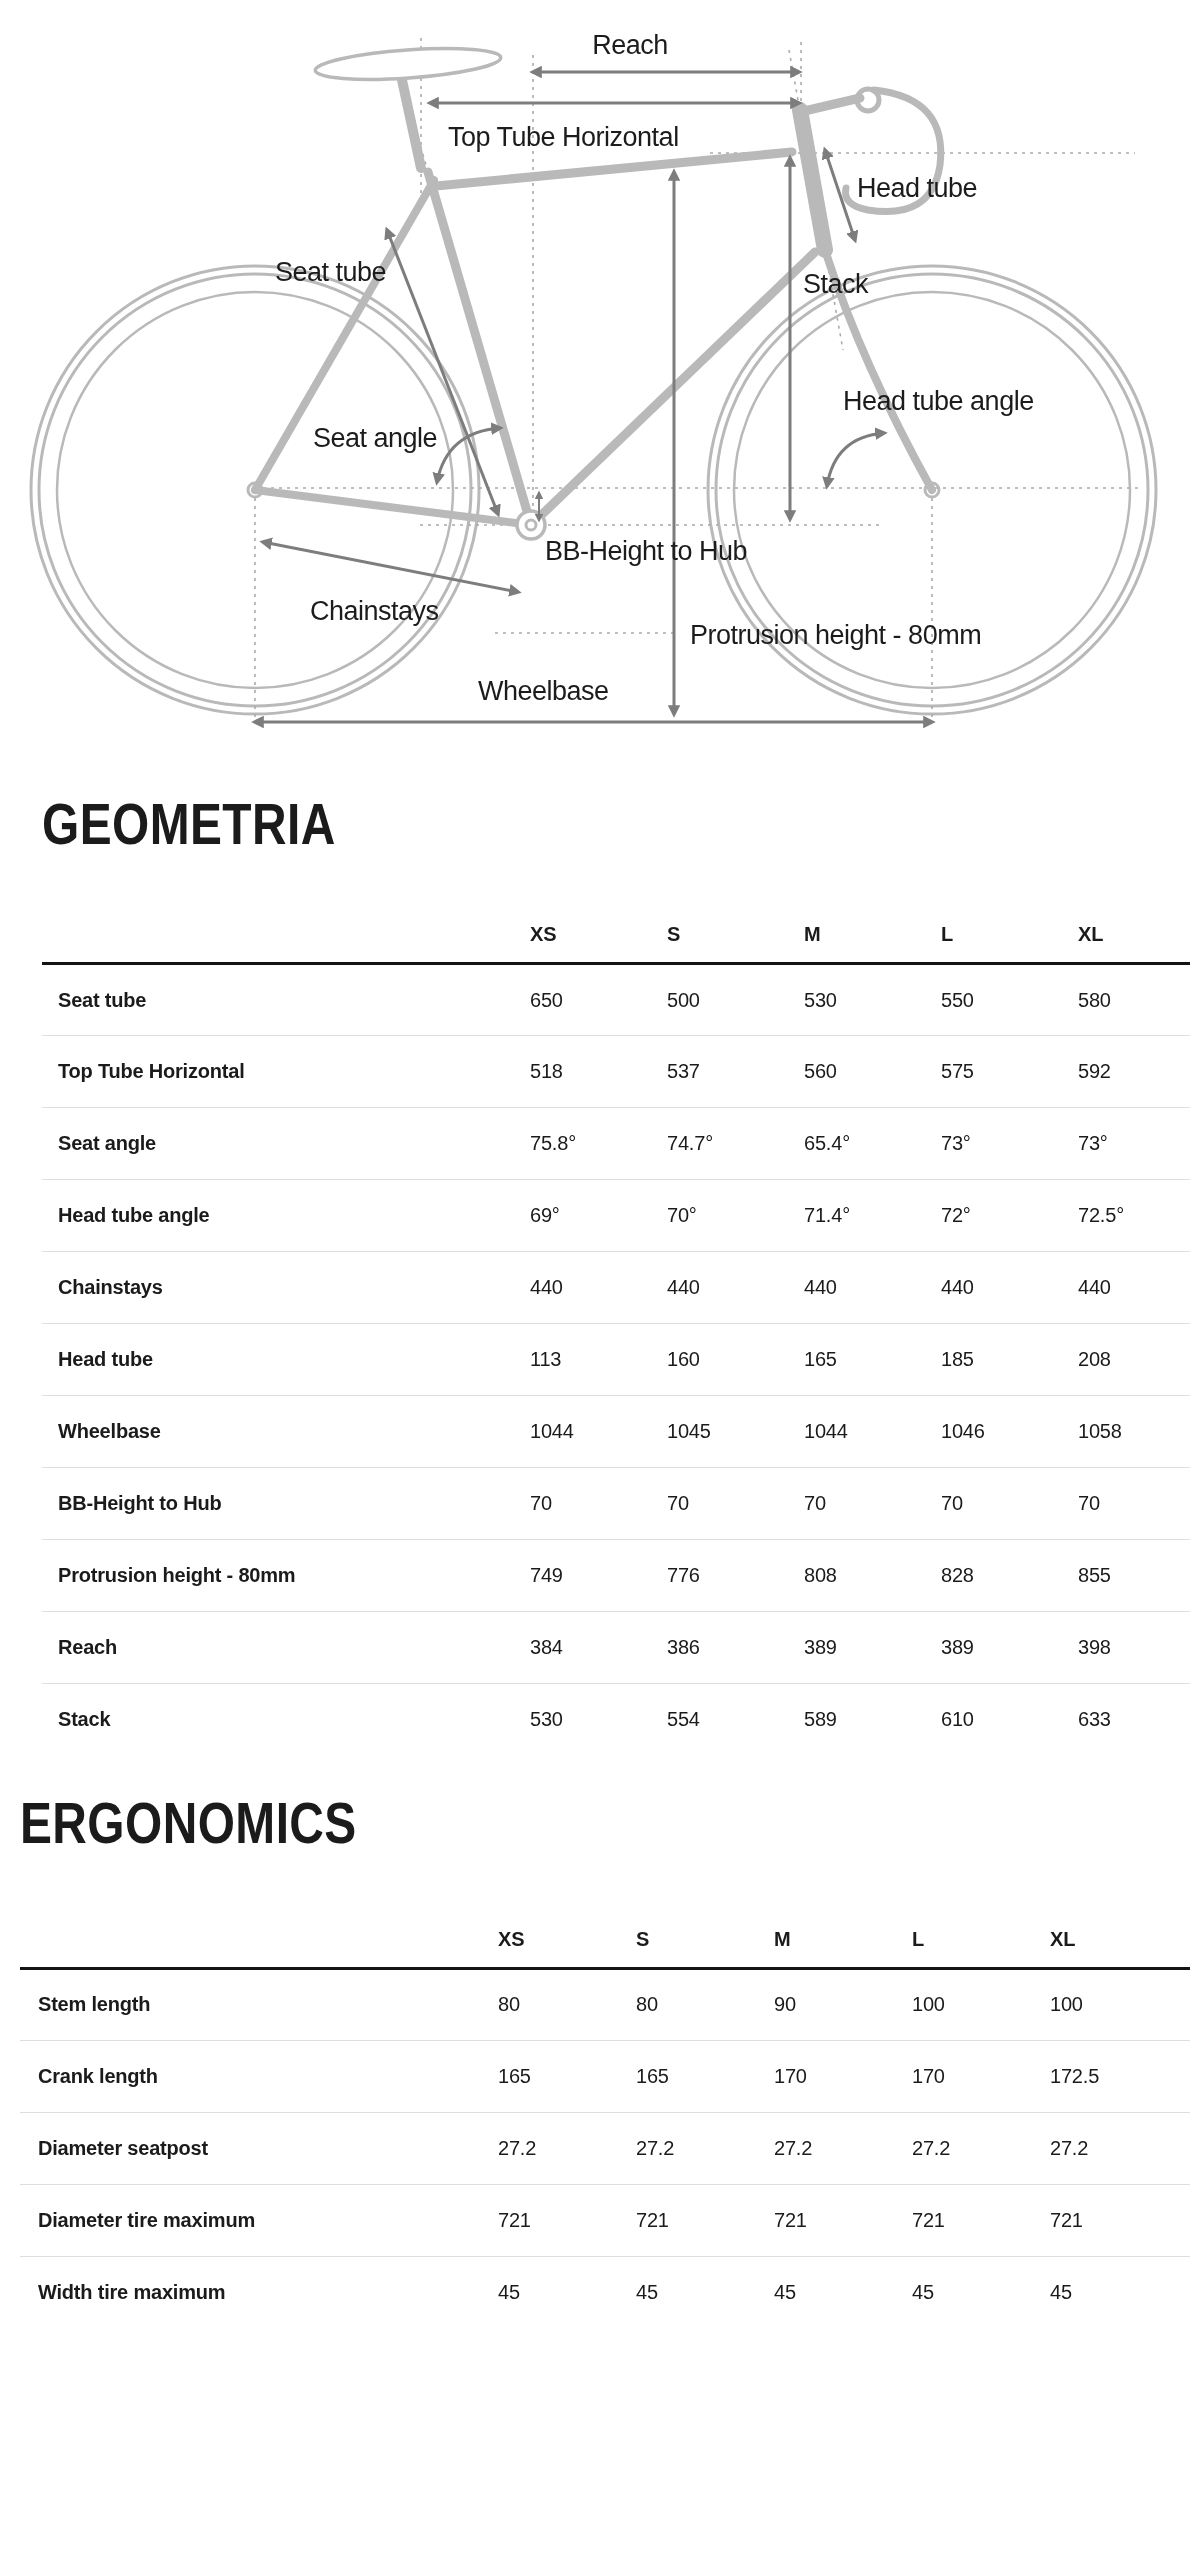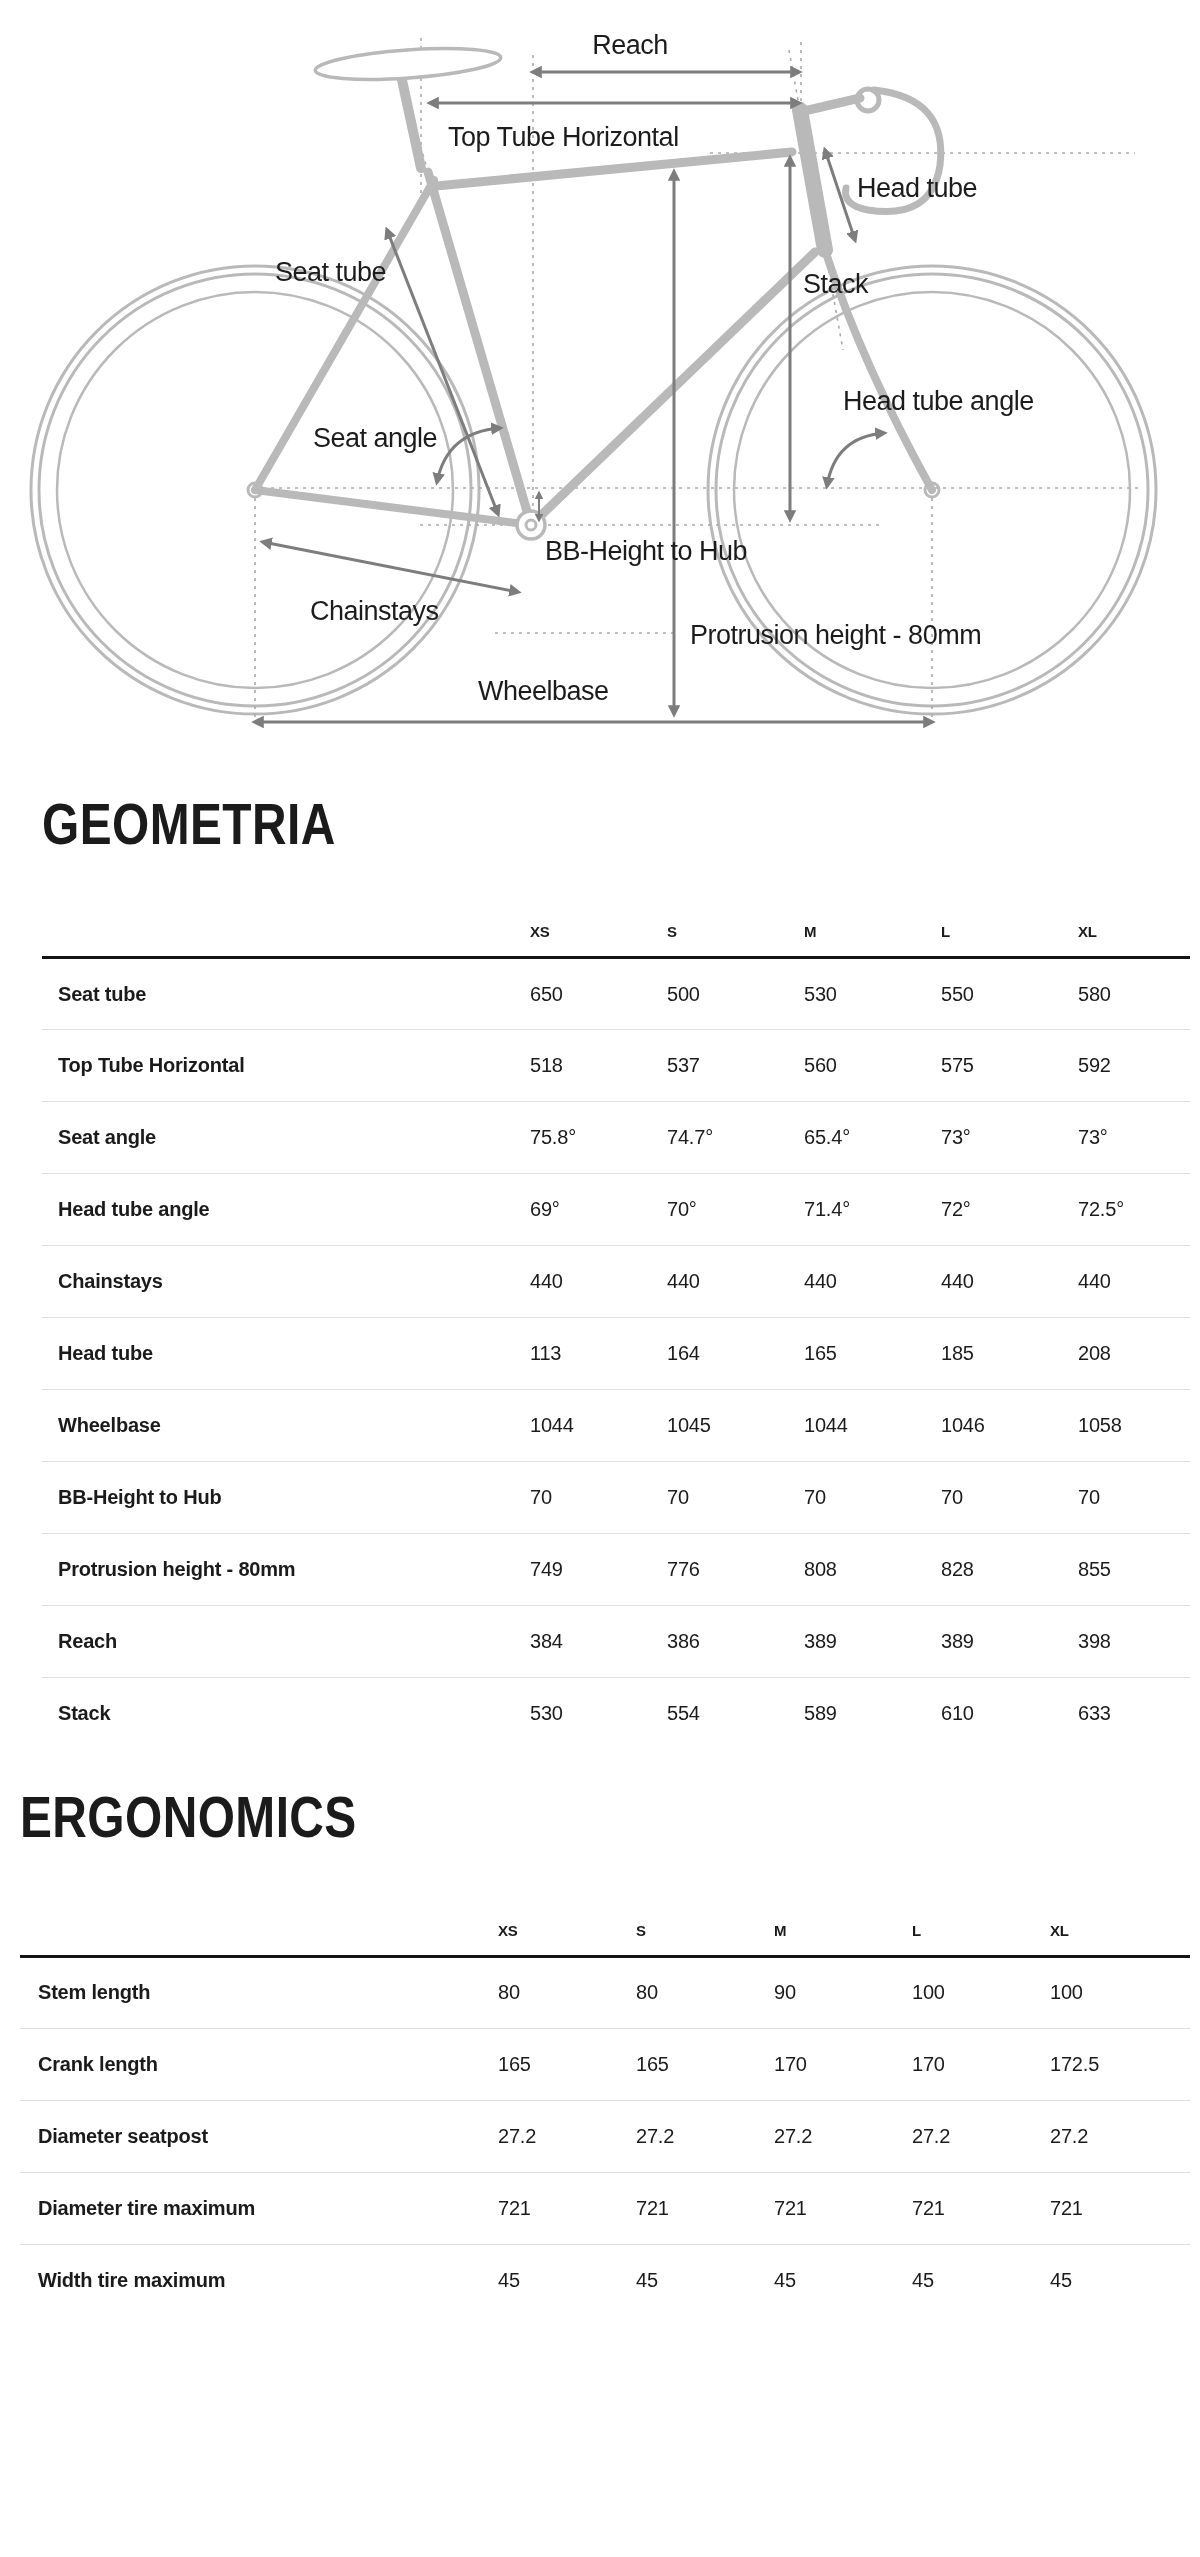--- a/index.html
+++ b/index.html
@@ -26,21 +26,21 @@
   .section-geo h2 { margin-left:42px; }
   .section-ergo { margin-top:44px; }
   .section-ergo h2 { margin-left:20px; }
 
   table { border-collapse:collapse; table-layout:fixed; }
   .section-geo table { width:1148px; margin:76px 0 0 42px; }
   .section-ergo table { width:1170px; margin:82px 0 0 20px; }
 
   thead tr { border-bottom:3px solid #141414; }
   thead th {
-    text-align:left; font-size:15px; font-weight:bold;
+    text-align:left; font-size:20px; font-weight:bold;
     padding:0 0 16px 0; letter-spacing:-0.2px;
   }
   tbody tr { height:72px; border-bottom:1px solid #dedede; }
   tbody tr:last-child { border-bottom:none; }
   tbody td { font-size:20px; font-weight:normal; padding:0; letter-spacing:-0.2px; }
   tbody td.label { font-weight:bold; }
   .section-geo td.label, .section-geo th.corner { padding-left:16px; }
   .section-ergo td.label, .section-ergo th.corner { padding-left:18px; }
 </style>
 </head>
@@ -186,21 +186,21 @@
           <td class="label">Chainstays</td>
           <td>440</td>
           <td>440</td>
           <td>440</td>
           <td>440</td>
           <td>440</td>
         </tr>
         <tr>
           <td class="label">Head tube</td>
           <td>113</td>
-          <td>164</td>
+          <td>160</td>
           <td>165</td>
           <td>185</td>
           <td>208</td>
         </tr>
         <tr>
           <td class="label">Wheelbase</td>
           <td>1044</td>
           <td>1045</td>
           <td>1044</td>
           <td>1046</td>

